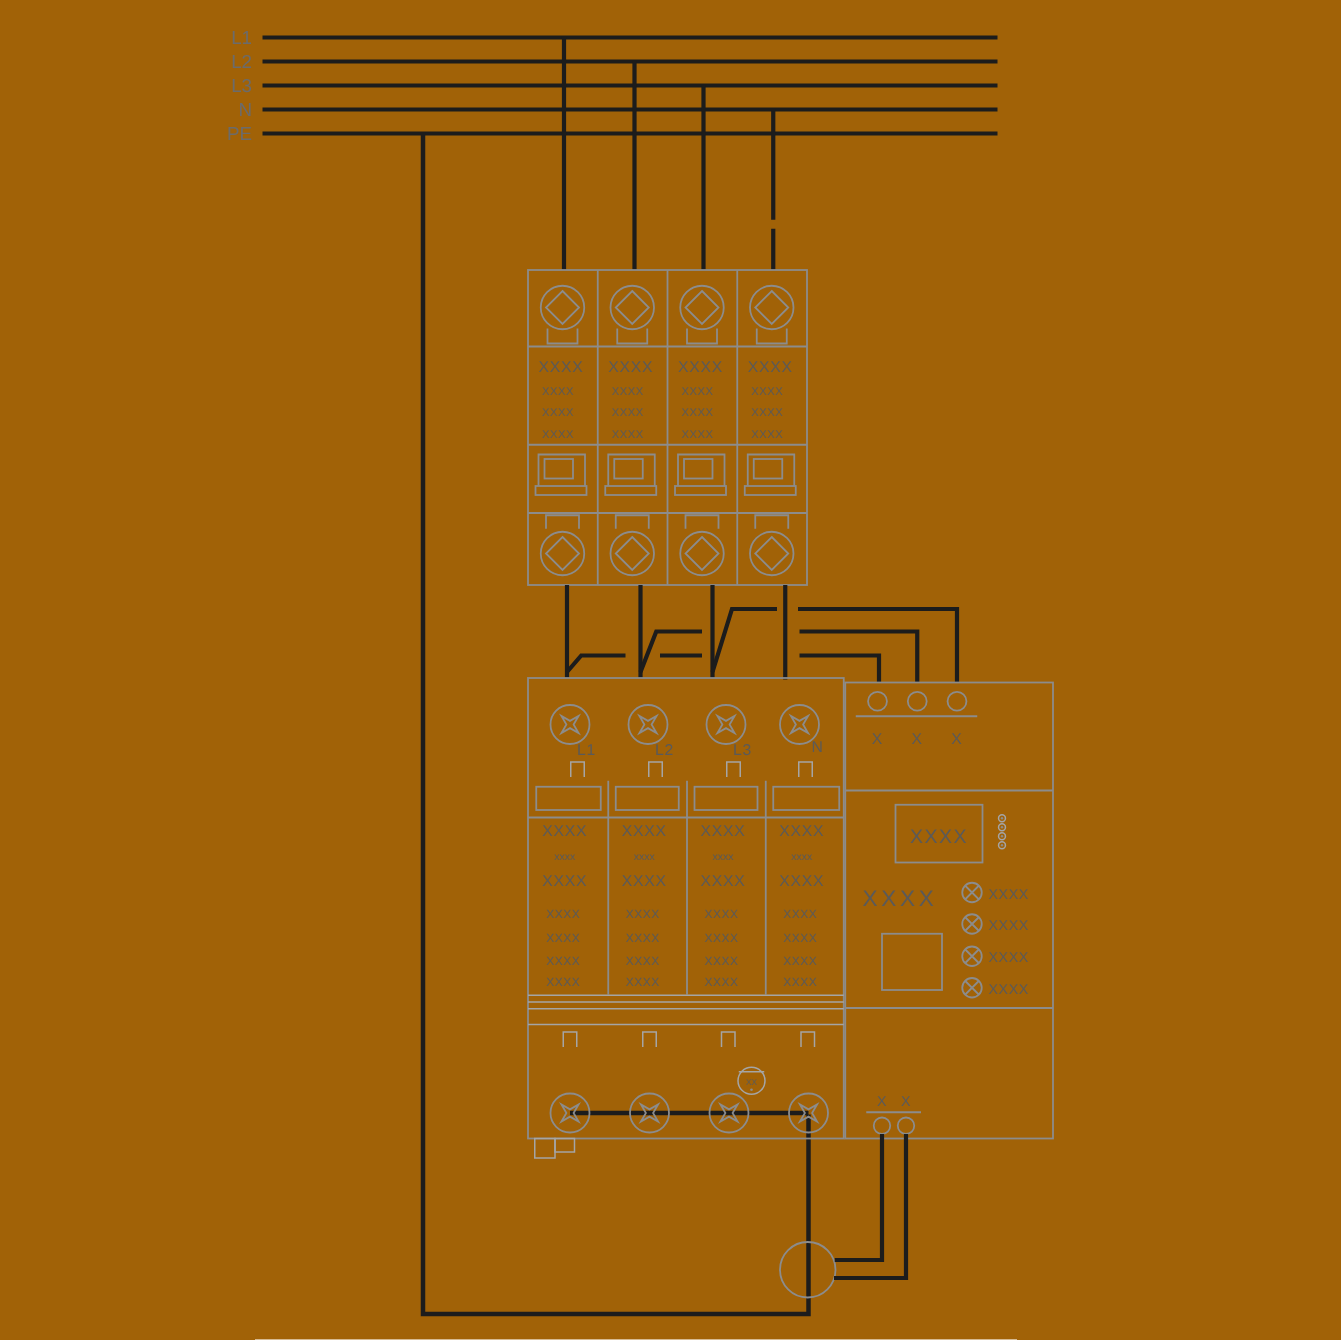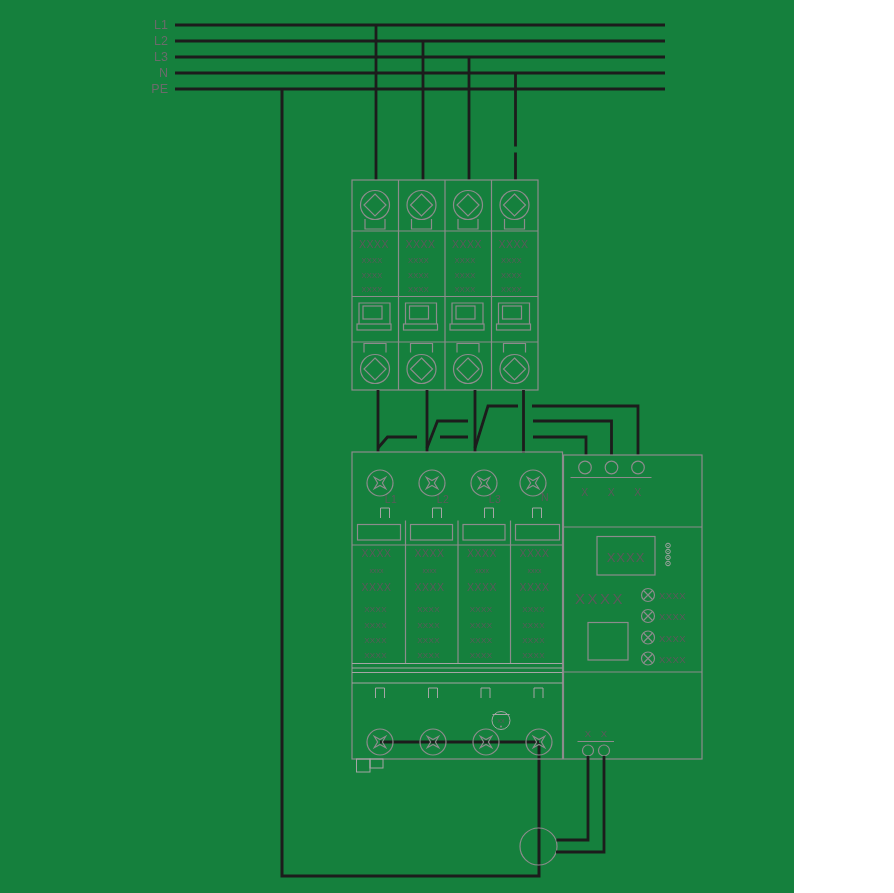--- a/index.html
+++ b/index.html
@@ -1,16 +1,16 @@
 <!DOCTYPE html>
 <html><head>
 <meta charset="utf-8">
 <style>
   html,body{margin:0;padding:0;background:#ffffff;}
-  .stage{position:relative;width:794px;height:893px;background:#15803d;overflow:hidden;
+  .stage{position:relative;width:894px;height:893px;background:#a16207;overflow:hidden;
          font-family:"Liberation Sans","DejaVu Sans",sans-serif;}
   svg{display:block;}
   svg text{fill:#5a5a5a;font-family:"Liberation Sans","DejaVu Sans",sans-serif;text-anchor:middle;}
   .wire{stroke:#1c1c1c;stroke-width:2.8;fill:none;stroke-linecap:butt;}
   .wire3{stroke:#1c1c1c;stroke-width:3;fill:none;}
   .outline{stroke:#8c8c8c;stroke-width:1.2;fill:none;}
   .outline-light{stroke:#a5a5a5;stroke-width:1;fill:none;}
   .dot{fill:#8c8c8c;stroke:none;}
   .buslabel{fill:#6b6b6b;font-size:12.5px;}
   .t15{font-size:15px;letter-spacing:2.5px;}

